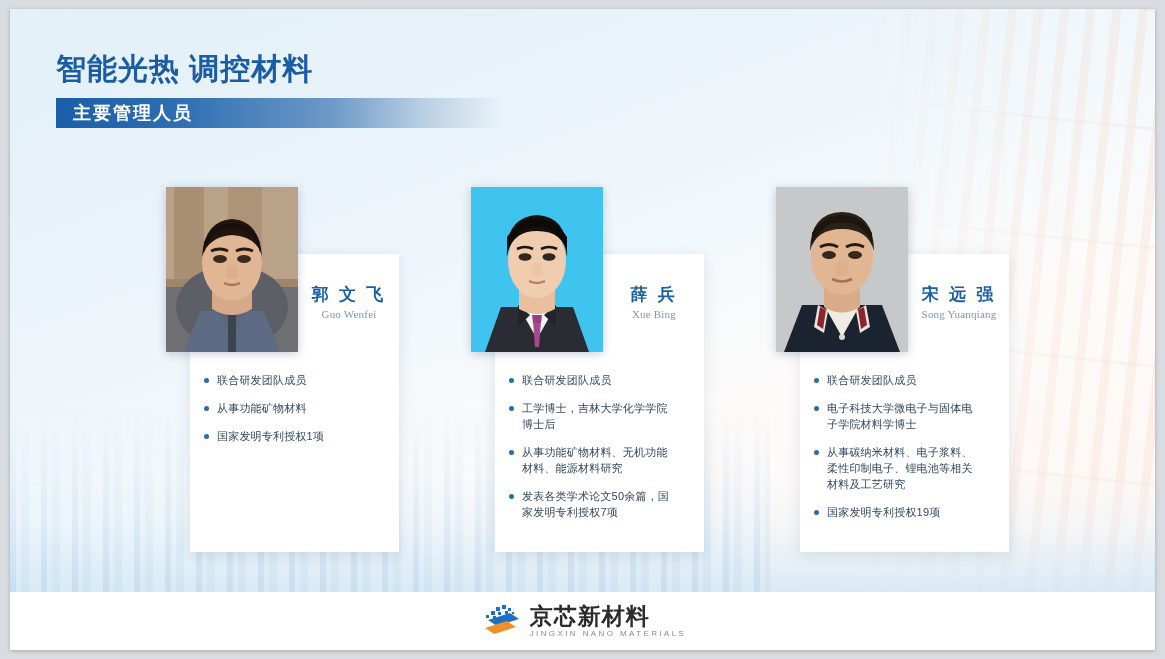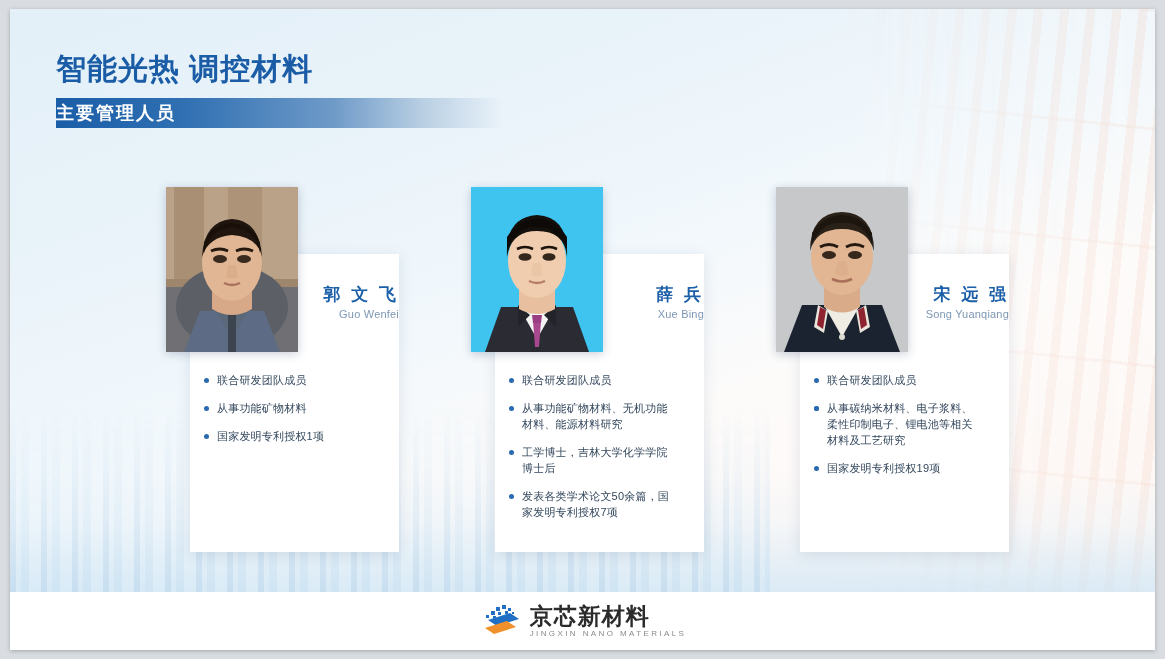--- a/index.html
+++ b/index.html
@@ -117,20 +117,21 @@
     height: 30px;
     background: linear-gradient(to right, #1a5ea8 0%, #2f6fb2 28%, #6e9ac8 62%, #b9cfe3 82%, rgba(226,238,247,0) 100%);
     display: flex;
     align-items: center;
   }
   .subtitle-text {
     color: #ffffff;
     font-size: 18px;
     font-weight: bold;
     letter-spacing: 2px;
+    padding-left: 17px;
   }
 
   
   .cards {
     position: absolute;
     left: 0;
     top: 0;
     width: 1145px;
     height: 641px;
   }
@@ -162,21 +163,22 @@
     overflow: hidden;
     background: #c9ccd1;
   }
   .photo svg { display: block; }
 
   .name-block {
     position: absolute;
     left: 133px;
     top: 98px;
     width: 100px;
-    text-align: right;
+    text-align: center;
+    font-family: Liberation Serif, serif;
   }
   .name-cn {
     font-size: 17px;
     font-weight: bold;
     color: #1b5fa8;
     letter-spacing: 3px;
     line-height: 1.2;
     white-space: nowrap;
   }
   .name-en {
@@ -337,22 +339,22 @@
         </svg>
       </div>
 
       <div class="name-block">
         <div class="name-cn">薛 兵</div>
         <div class="name-en">Xue Bing</div>
       </div>
 
       <div class="bullets">
         <div class="bullet"><span class="dot"></span><span>联合研发团队成员</span></div>
+        <div class="bullet"><span class="dot"></span><span>工学博士，吉林大学化学学院博士后</span></div>
         <div class="bullet"><span class="dot"></span><span>从事功能矿物材料、无机功能材料、能源材料研究</span></div>
-        <div class="bullet"><span class="dot"></span><span>工学博士，吉林大学化学学院博士后</span></div>
         <div class="bullet"><span class="dot"></span><span>发表各类学术论文50余篇，国家发明专利授权7项</span></div>
       </div>
     </div>
 
     <div class="person person-3">
       <div class="card"></div>
 
       <div class="photo">
         <svg width="132" height="165" viewBox="0 0 132 165">
           <rect width="132" height="165" fill="#c9cacb"></rect>
@@ -377,21 +379,21 @@
         </svg>
       </div>
 
       <div class="name-block">
         <div class="name-cn">宋 远 强</div>
         <div class="name-en">Song Yuanqiang</div>
       </div>
 
       <div class="bullets">
         <div class="bullet"><span class="dot"></span><span>联合研发团队成员</span></div>
-        <div class="bullet"><span class="dot"></span></div>
+        <div class="bullet"><span class="dot"></span><span>电子科技大学微电子与固体电子学院材料学博士</span></div>
         <div class="bullet"><span class="dot"></span><span>从事碳纳米材料、电子浆料、柔性印制电子、锂电池等相关材料及工艺研究</span></div>
         <div class="bullet"><span class="dot"></span><span>国家发明专利授权19项</span></div>
       </div>
     </div>
 
   </div>
 
   <div class="footer">
     <div class="logo">
       <svg class="logo-mark" viewBox="0 0 42 36">

